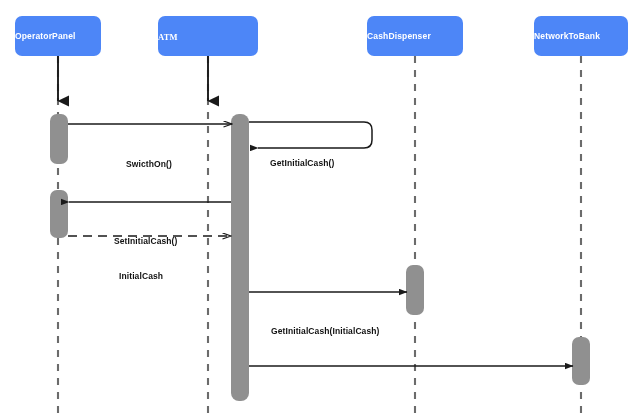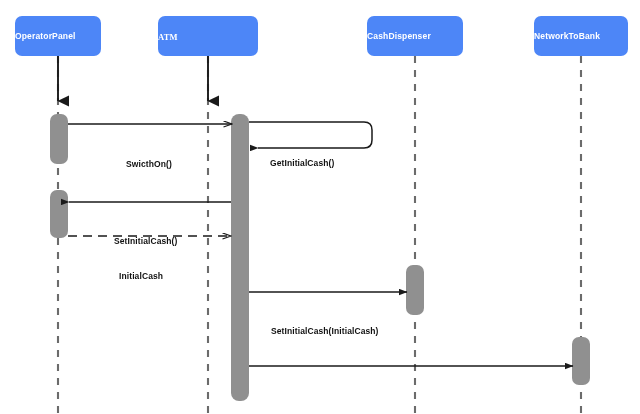--- a/index.html
+++ b/index.html
@@ -111,15 +111,15 @@
 
   <div class="participant-label" style="left:15px; top:31px; width:86px;">OperatorPanel</div>
   <div class="participant-label" style="left:158px; top:32px; width:100px;font-family:Liberation Serif, serif;">ATM</div>
   <div class="participant-label" style="left:367px; top:31px; width:96px;">CashDispenser</div>
   <div class="participant-label" style="left:534px; top:31px; width:72px;">NetworkToBank</div>
 
   <div class="msg-label" style="left:126px; top:111px;">SwicthOn()</div>
   <div class="msg-label" style="left:270px; top:110px;">GetInitialCash()</div>
   <div class="msg-label" style="left:114px; top:188px;">SetInitialCash()</div>
   <div class="msg-label" style="left:119px; top:223px;">InitialCash</div>
-  <div class="msg-label" style="left:271px; top:278px;">SetInitialCash(InitialCash)</div>
+  <div class="msg-label" style="left:271px; top:278px;">GetInitialCash(InitialCash)</div>
 
 </div>
 
 </body></html>

